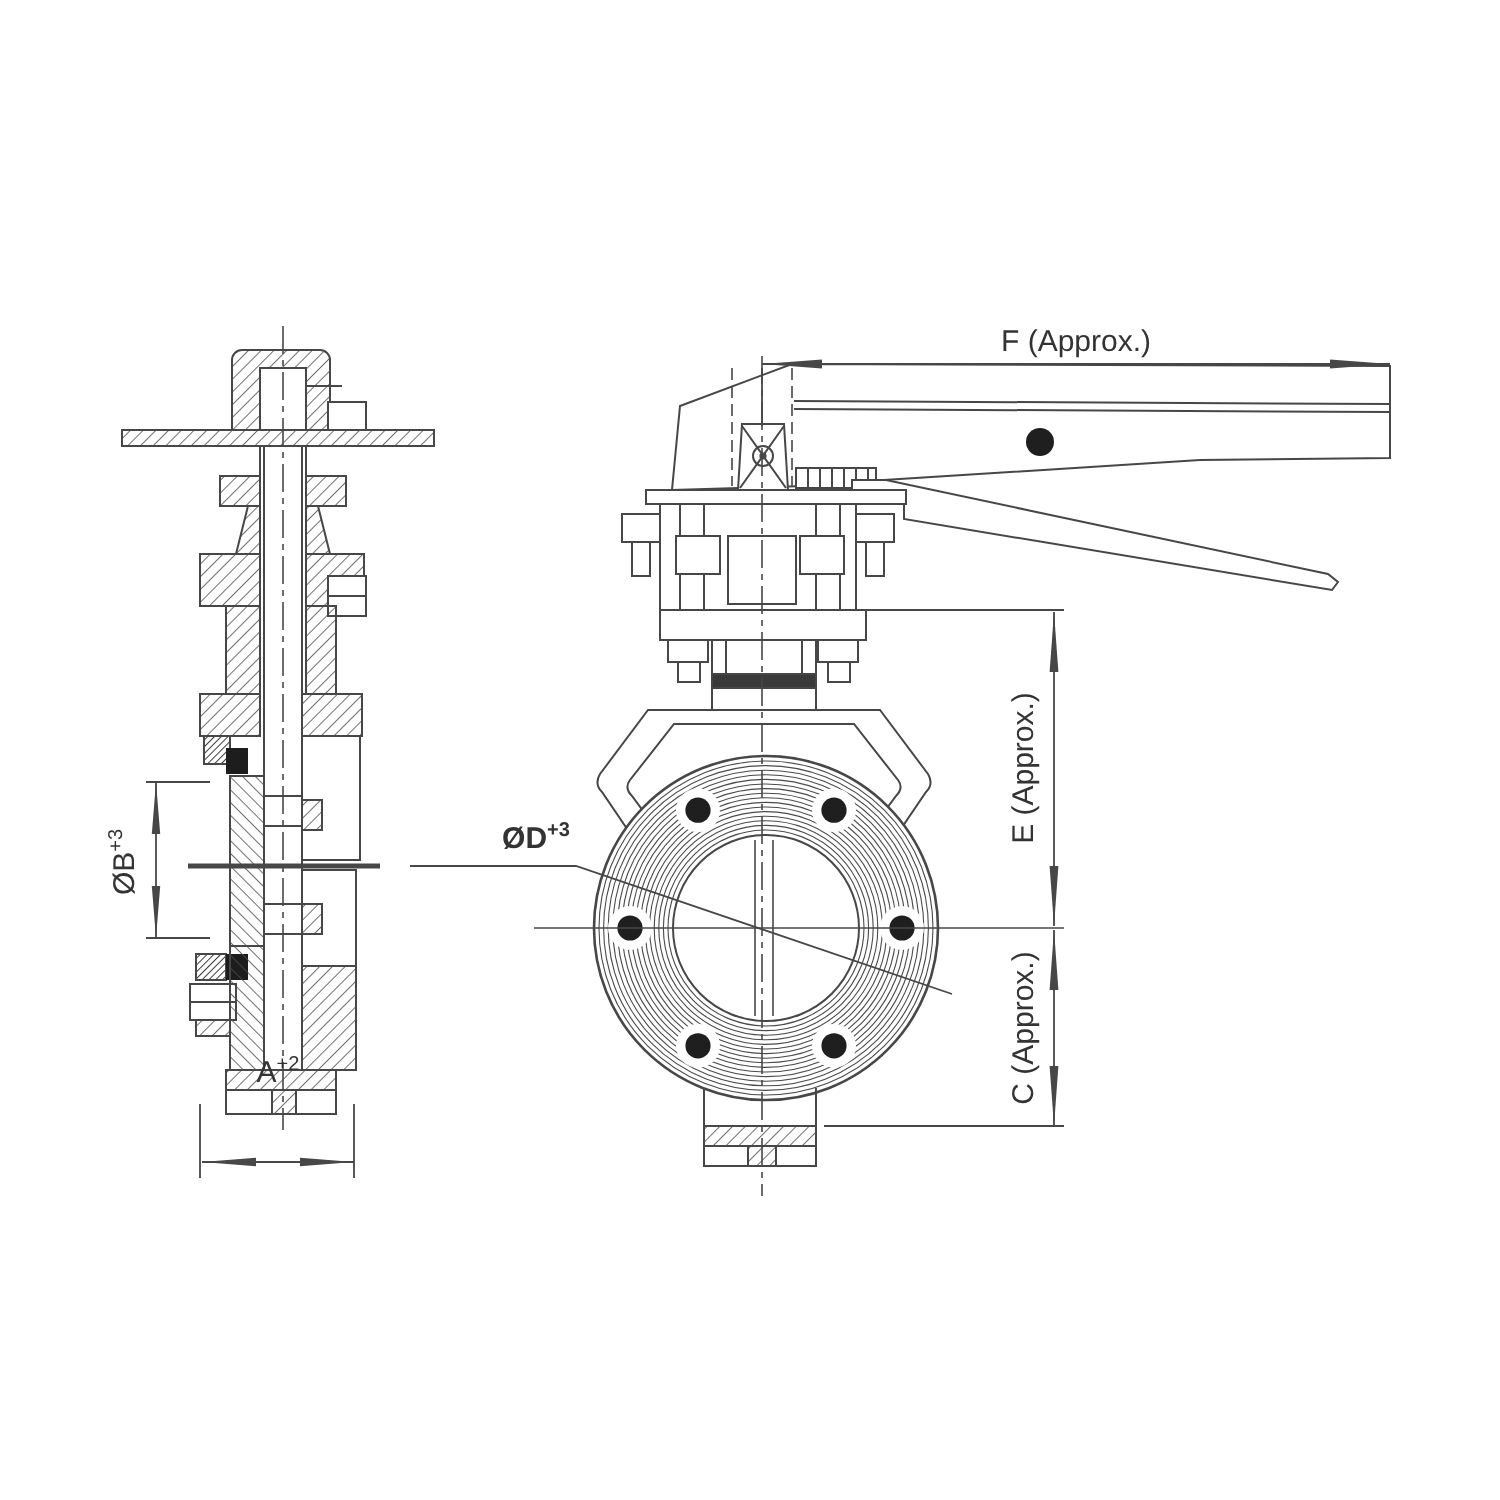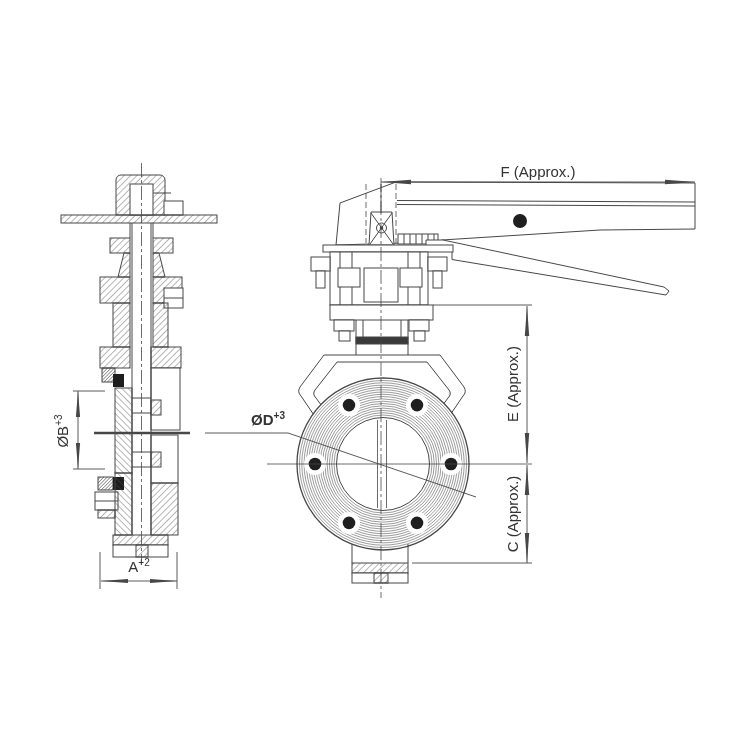--- a/index.html
+++ b/index.html
@@ -226,15 +226,15 @@
       <polygon points="101,581 128,578.9 128,583.1" stroke="none"></polygon>
       <polygon points="177,581 150,578.9 150,583.1" stroke="none"></polygon>
     </g>
   </g>
 </svg>
 
   <div class="lbl" style="left:538px;top:171px;"><span>F (Approx.)</span></div>
   <div class="lbl rot" style="left:512px;top:384px;"><span>E (Approx.)</span></div>
   <div class="lbl rot" style="left:512px;top:514px;"><span>C (Approx.)</span></div>
   <div class="lbl rot" style="left:62px;top:431px;"><span>ØB</span><sup>+3</sup></div>
-  <div class="lbl" style="left:139px;top:566px;"><span>A</span><sup>+2</sup></div>
+  <div class="lbl" style="left:139px;top:536px;"><span>A</span><sup>+2</sup></div>
   <div class="lbl" style="left:268px;top:419px;font-weight:bold;"><span>ØD</span><sup>+3</sup></div>
 </div>
 
 </body></html>

